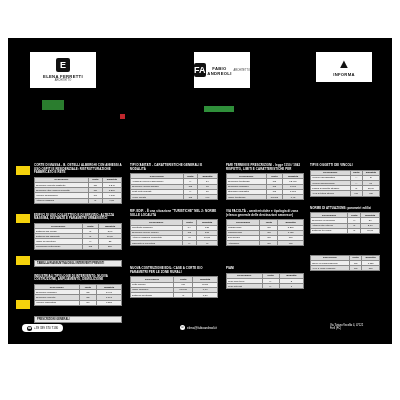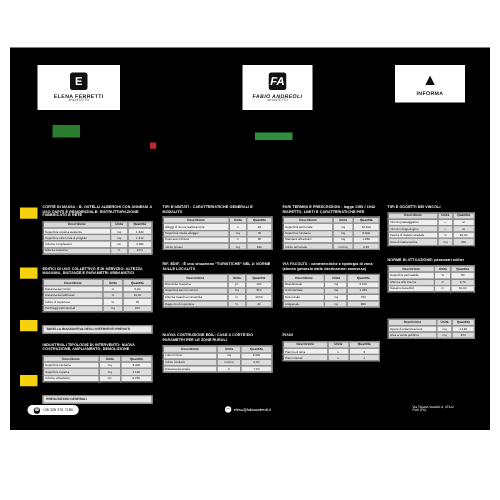--- a/index.html
+++ b/index.html
@@ -4,21 +4,21 @@
 <style>
   html,body{margin:0;padding:0;background:#ffffff;}
   body{width:400px;height:400px;font-family:"Liberation Sans",sans-serif;}
   .page{position:relative;width:400px;height:400px;background:#ffffff;overflow:hidden;}
   .sheet{position:absolute;left:8px;top:38px;width:384px;height:306px;background:#000000;}
 
   
   .logo-row{position:absolute;left:0;top:14px;width:384px;height:40px;}
   .logo{position:absolute;background:#ffffff;display:flex;align-items:center;justify-content:center;}
   .logo-1{left:22px;top:0;width:66px;height:36px;flex-direction:column;}
-  .logo-2{left:186px;top:0;width:56px;height:36px;flex-direction:column;font-style:italic;}
+  .logo-2{left:186px;top:0;width:56px;height:36px;flex-direction:row;}
   .logo-3{left:308px;top:0;width:56px;height:30px;flex-direction:column;}
   .logo-mark{font-size:13px;line-height:13px;color:#111;font-weight:bold;}
   .logo-mark.sq{width:14px;height:14px;background:#111;color:#fff;border-radius:2px;display:flex;align-items:center;justify-content:center;font-size:9px;}
   .logo-txt{font-size:4.2px;letter-spacing:.3px;color:#111;margin-top:2px;text-align:center;font-weight:bold;}
   .logo-sub{font-size:2.6px;color:#444;text-align:center;}
 
   
   .chip{position:absolute;}
   .chip-green{left:34px;top:62px;width:22px;height:10px;background:#2a7d2e;}
   .chip-red{left:112px;top:76px;width:5px;height:5px;background:#c0272d;}

